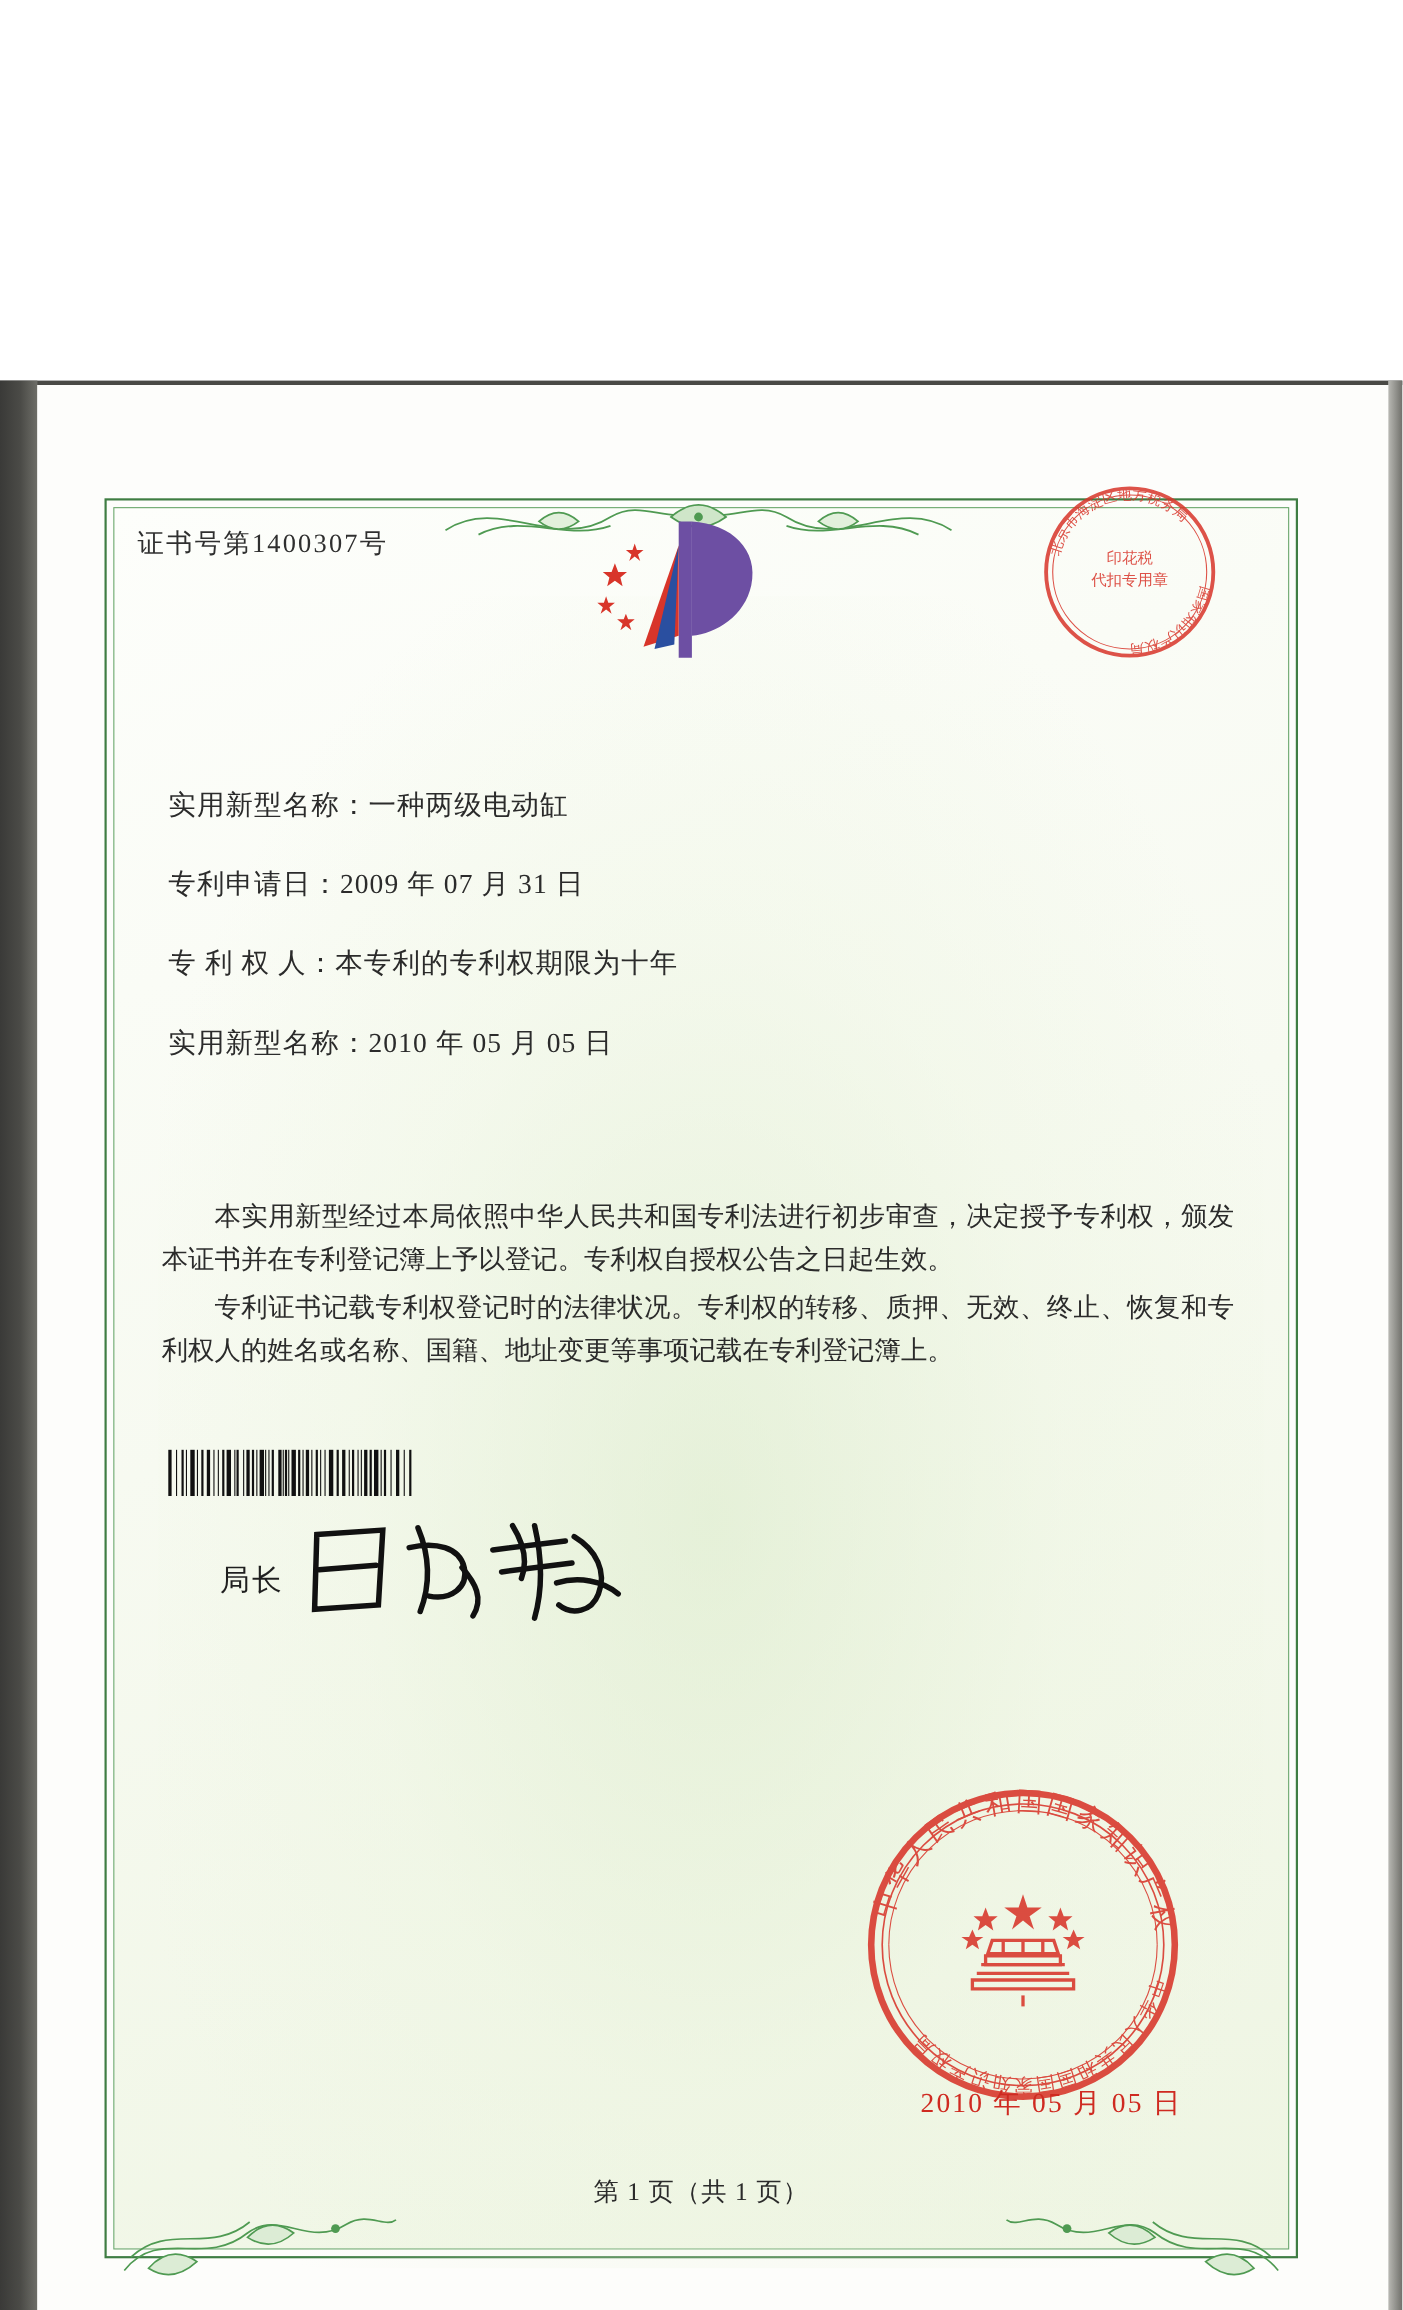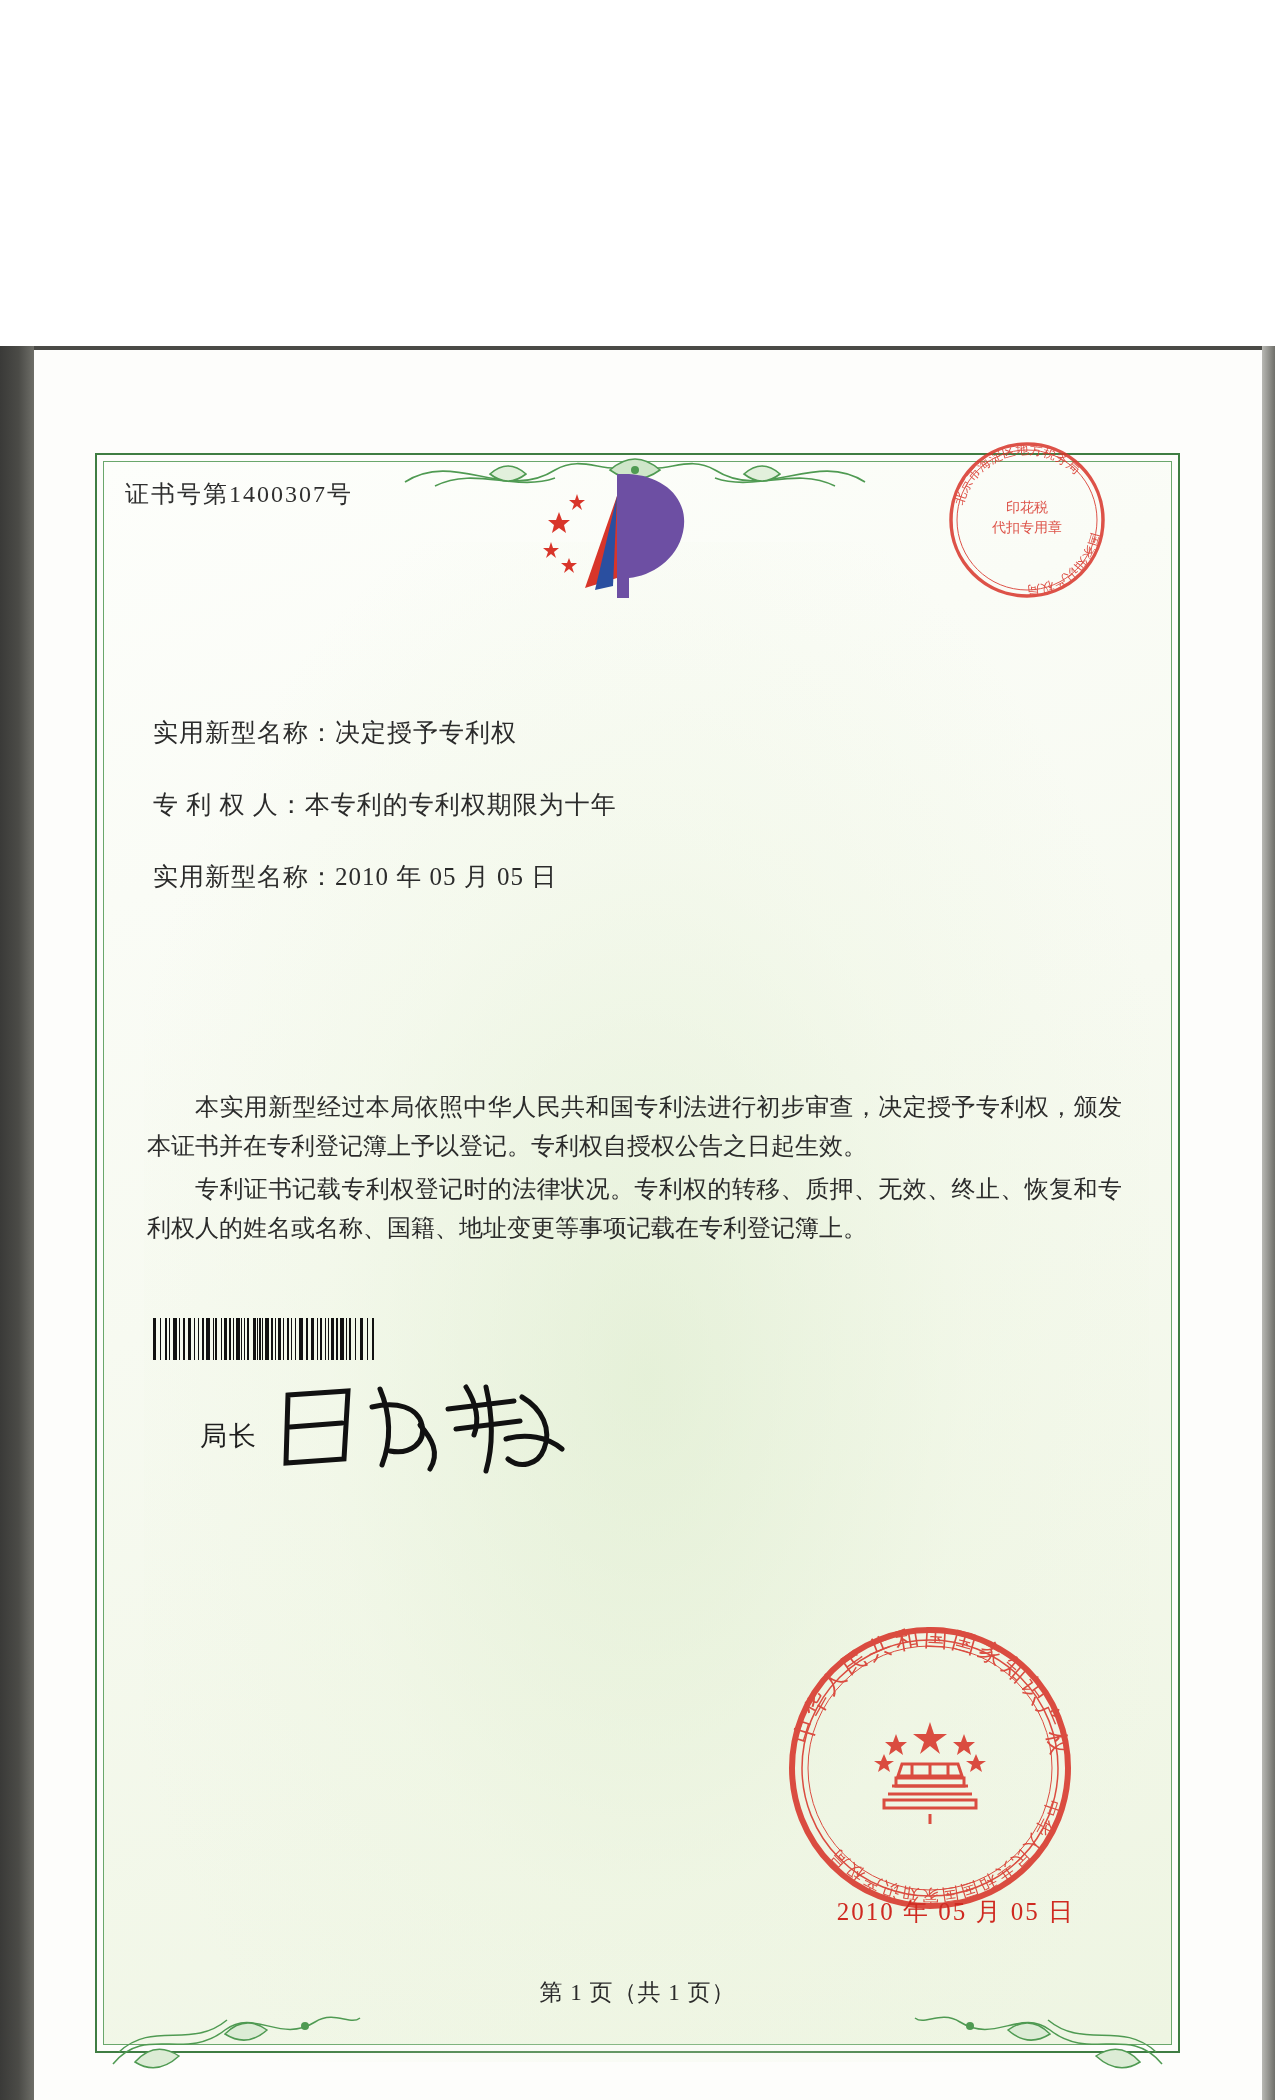--- a/index.html
+++ b/index.html
@@ -288,21 +288,24 @@
           <textPath href="#arcBot" startOffset="6%">国家知识产权局</textPath>
         </text>
         <text x="92" y="84" text-anchor="middle" font-size="14" fill="#d8352a" font-family="Liberation Serif, serif">印花税</text>
         <text x="92" y="104" text-anchor="middle" font-size="14" fill="#d8352a" font-family="Liberation Serif, serif">代扣专用章</text>
       </g>
     </svg>
 
 
     <div class="fields">
       <div class="field-row">
-        <span class="lbl">实用新型名称：</span><span class="val">决定授予专利权</span>
+        <span class="lbl">实用新型名称：</span><span class="val">一种两级电动缸</span>
+      </div>
+      <div class="field-row row-indent-2">
+        <span class="lbl">专利申请日：</span><span class="val">2009 年 07 月 31 日</span>
       </div>
       <div class="field-row row-indent-2">
         <span class="lbl">专 利 权 人：</span><span class="val">本专利的专利权期限为十年</span>
       </div>
       <div class="field-row row-indent-2">
         <span class="lbl">实用新型名称：</span><span class="val">2010 年 05 月 05 日</span>
       </div>
     </div>
 
     <div class="body-text">

